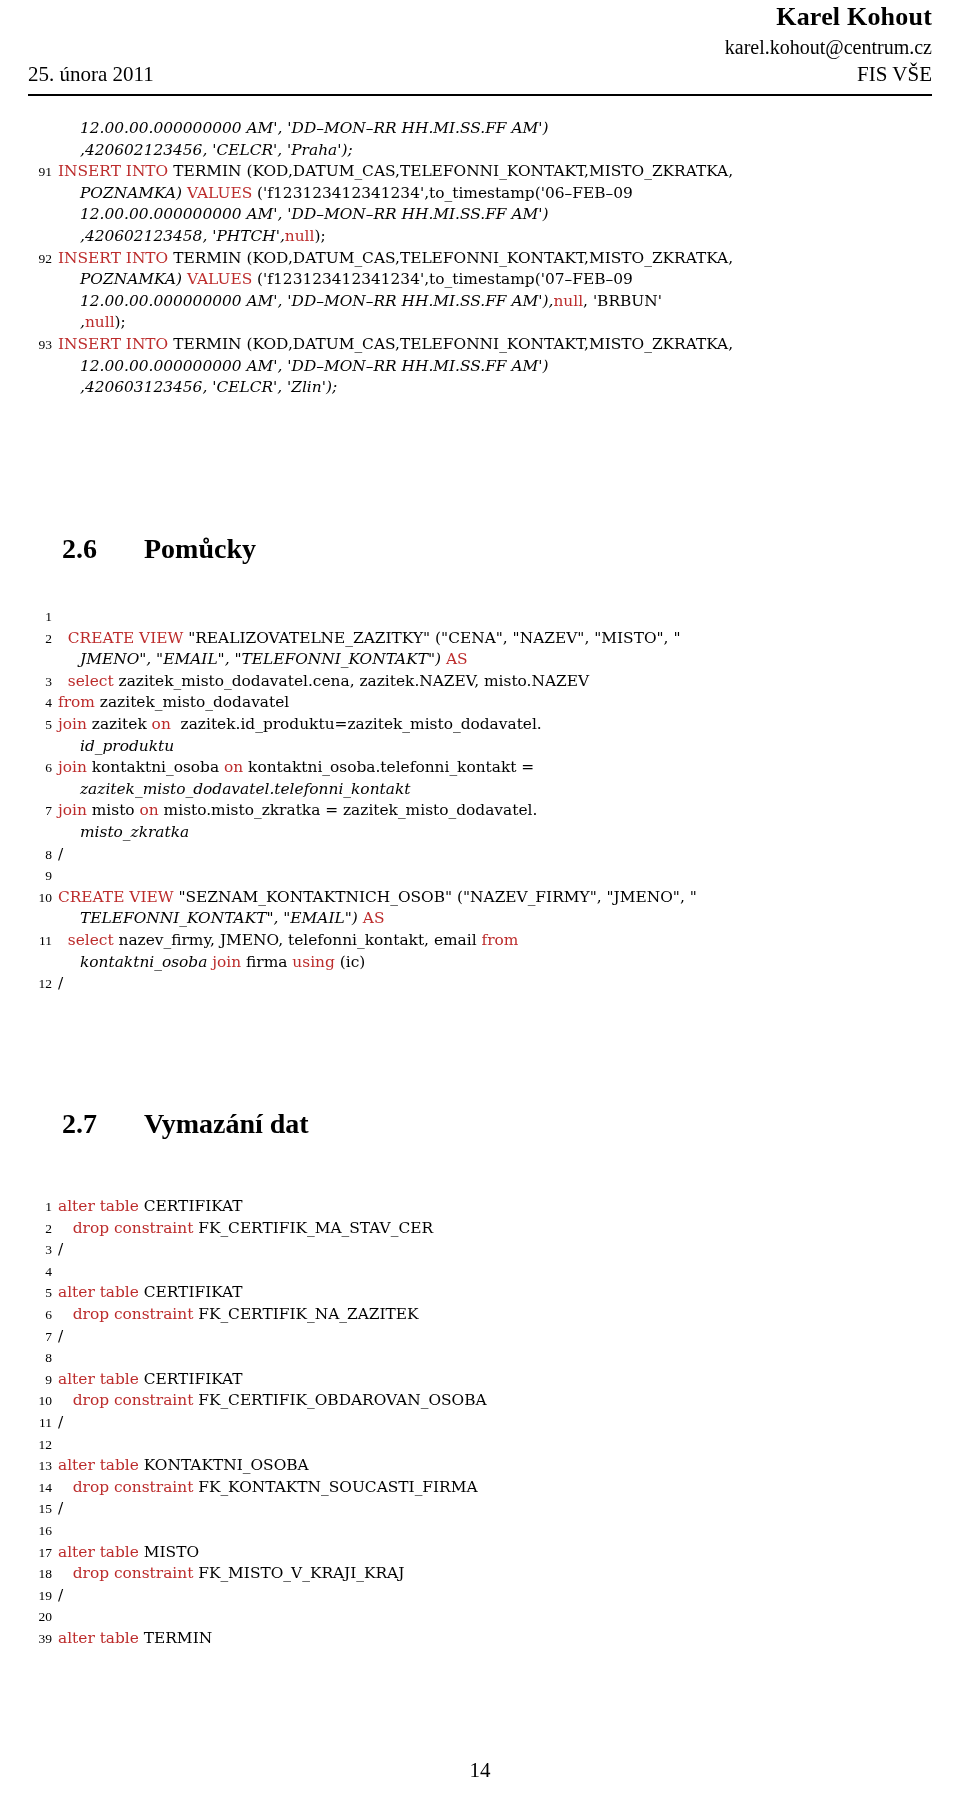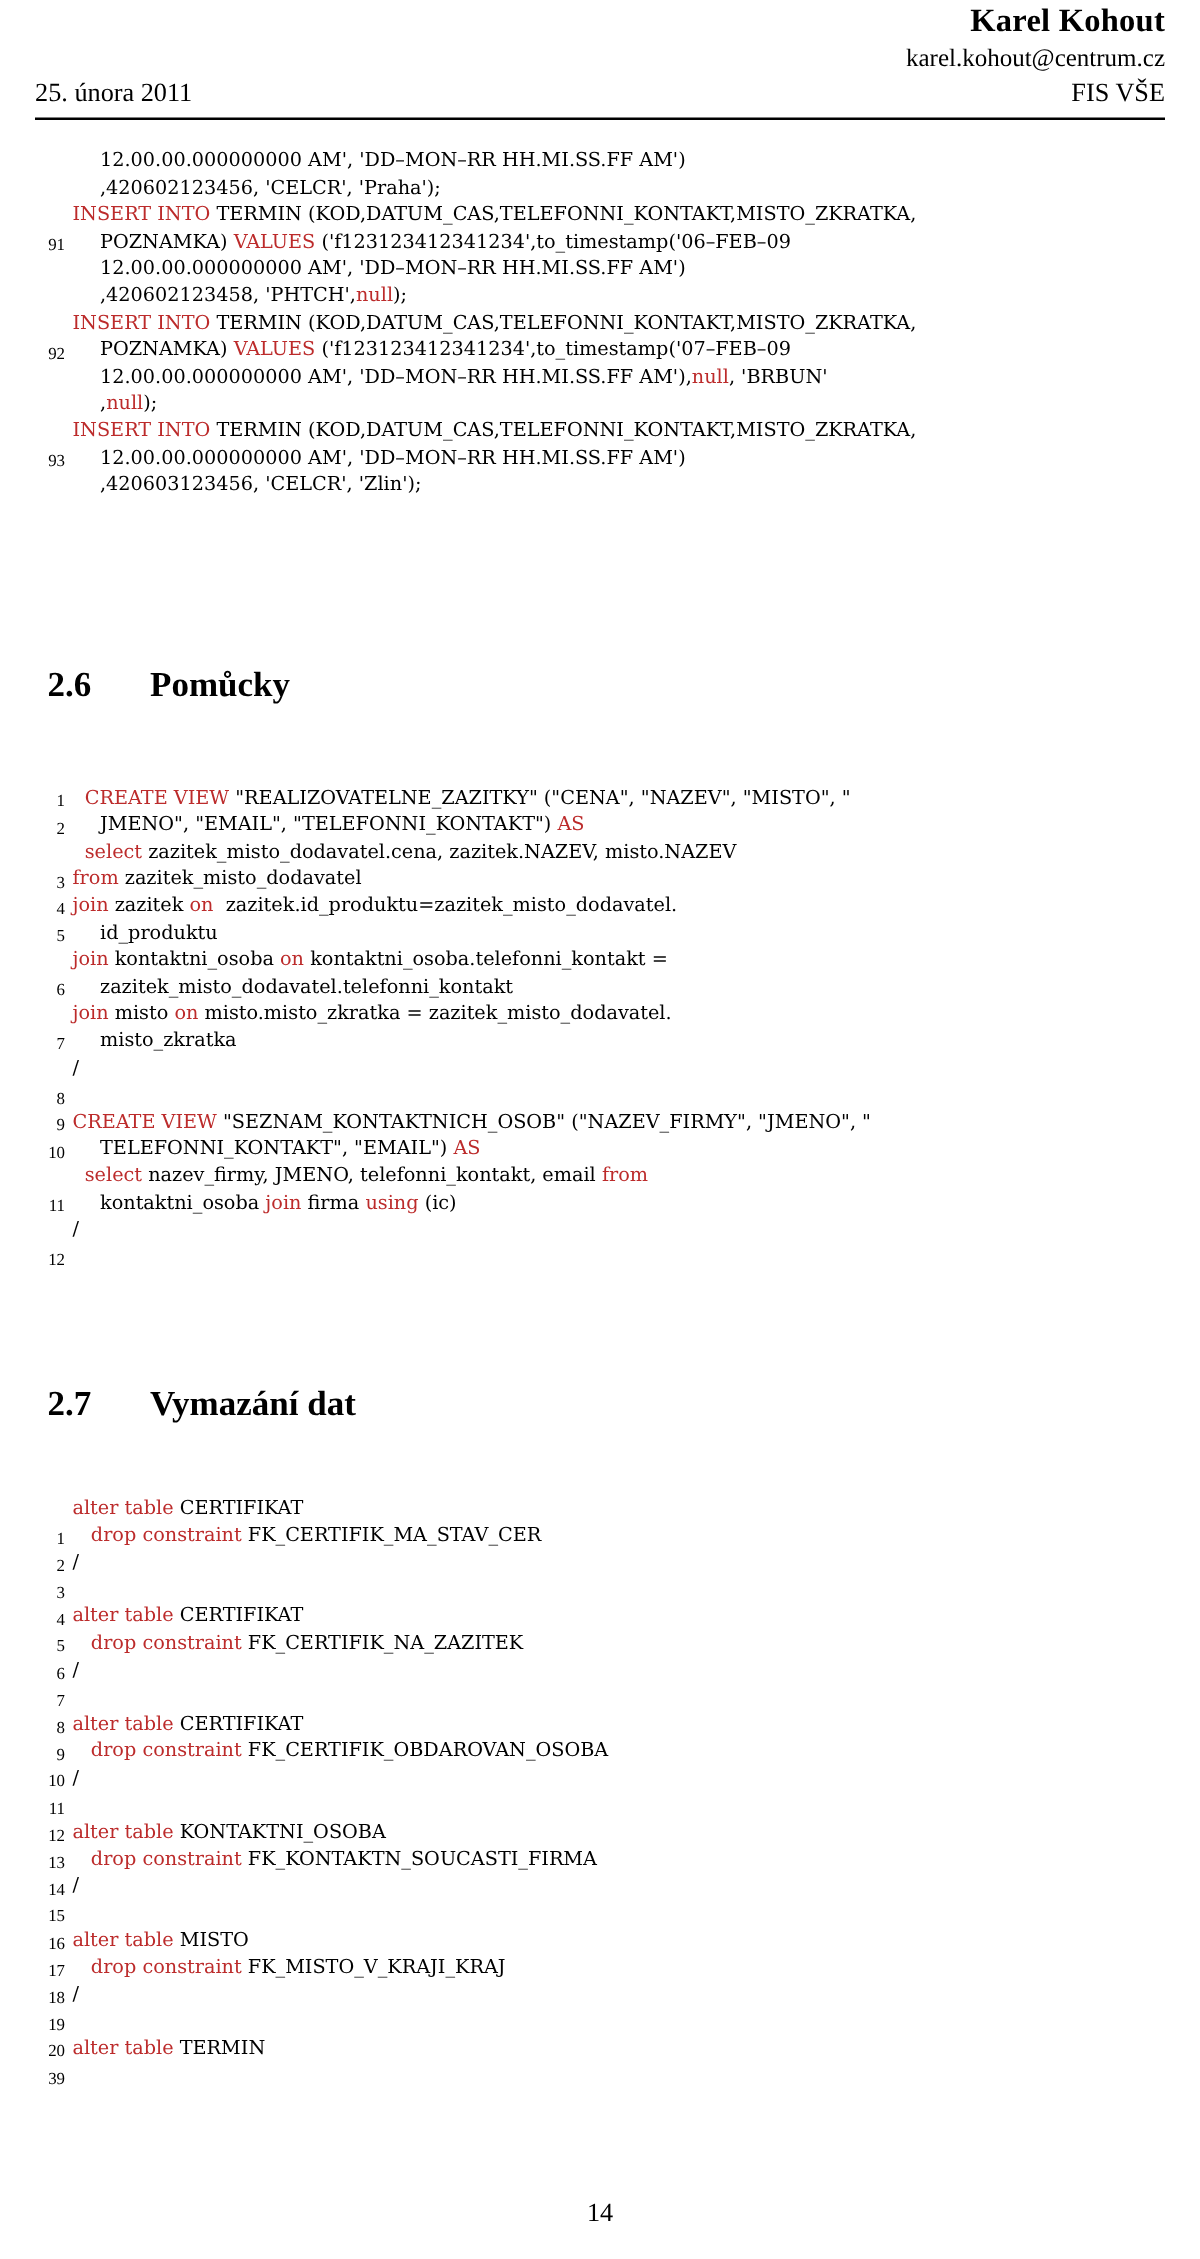--- a/index.html
+++ b/index.html
@@ -89,40 +89,40 @@
   }
   .lnum {
     position: absolute;
     left: 0;
     top: 0;
     width: 24px;
     text-align: right;
     font-family: "Liberation Serif", "DejaVu Serif", serif;
     font-size: 13.5px;
     color: #000000;
-    margin-top: 24px;
   }
   .code-text {
     display: block;
   }
   .kw { color: #BC2B2B; }
   .plain { color: #000000; }
-  .ind1 { padding-left: 22px; display: inline-block; }
+  .ind1 { padding-left: 22px; display: inline-block; font-style: italic; }
 
   
   .section-heading {
     position: absolute;
     left: 38px;
     font-weight: bold;
     font-size: 28px;
     white-space: nowrap;
   }
   .section-heading .num {
     display: inline-block;
     width: 82px;
+    margin-left: 24px;
   }
 
   
   .footer-pageno {
     position: absolute;
     left: 0;
     top: 1758px;
     width: 960px;
     text-align: center;
     font-size: 21px;

